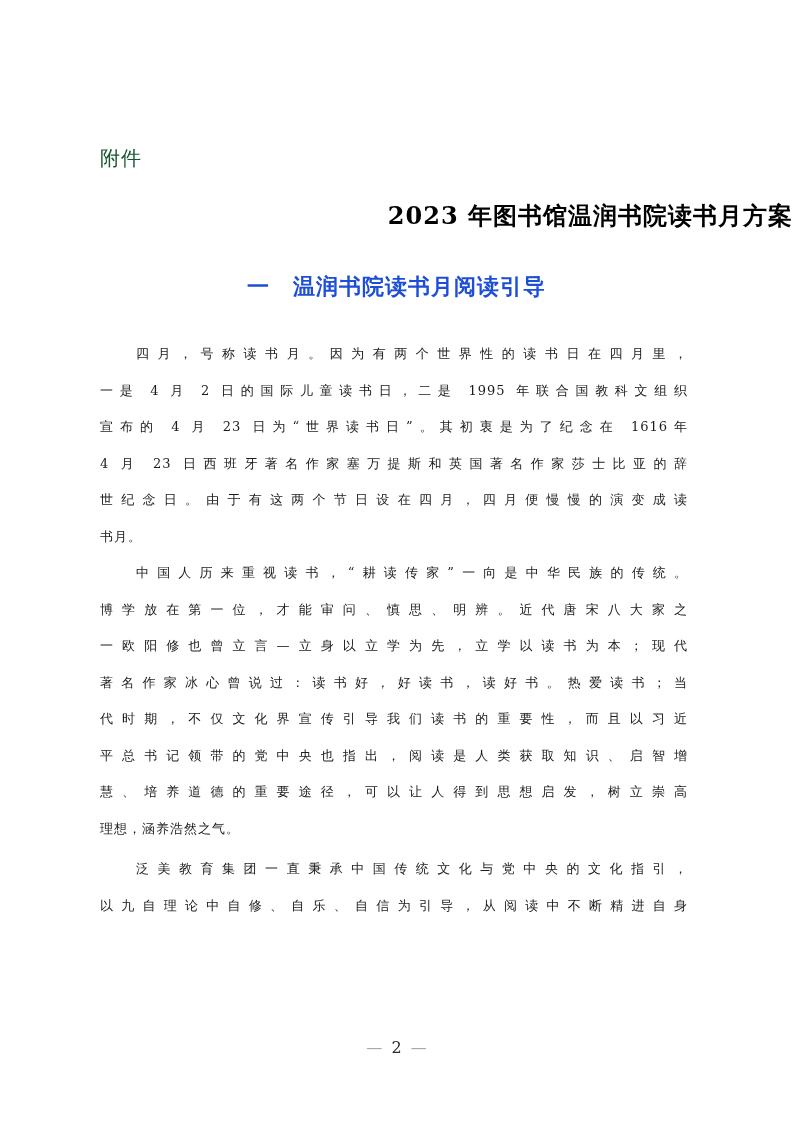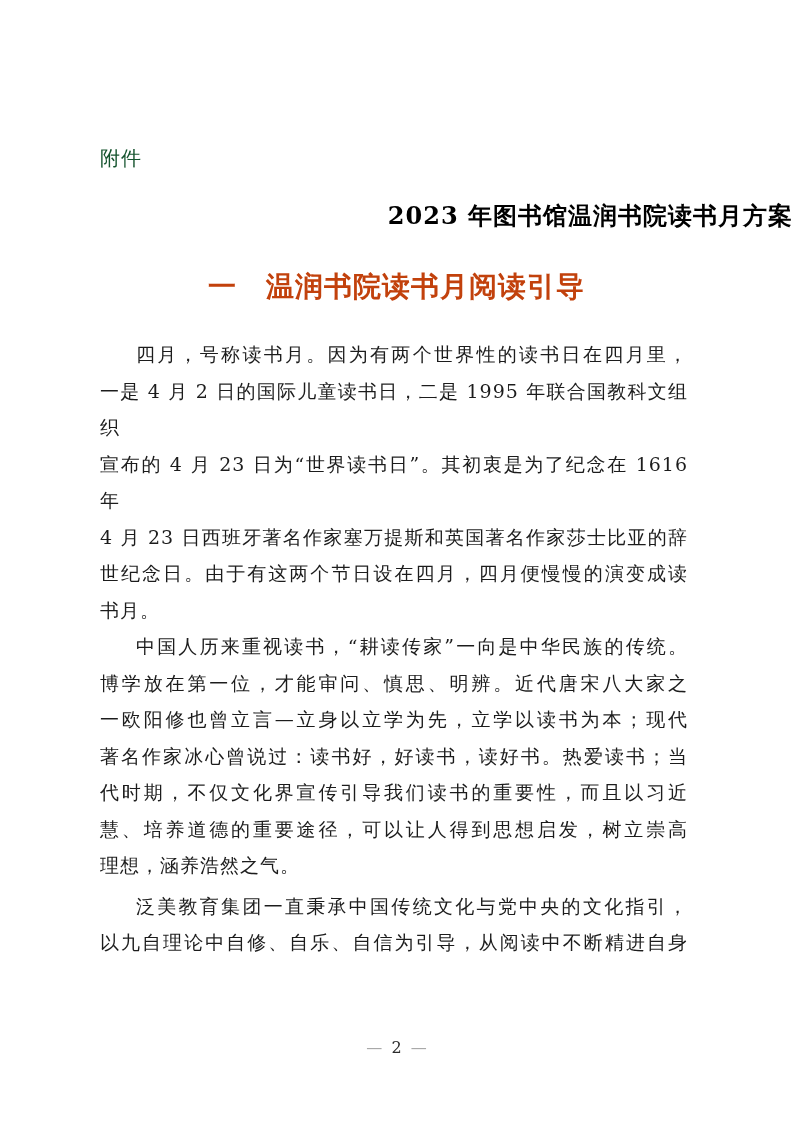--- a/index.html
+++ b/index.html
@@ -42,31 +42,31 @@
   }
   .section-heading {
     position: absolute;
     top: 273px;
     left: 0;
     width: 100%;
     margin: 0;
     text-align: center;
     font-family: "Liberation Sans", "DejaVu Sans", sans-serif;
     font-weight: bold;
-    font-size: 28px;
+    font-size: 22px;
     line-height: 28px;
-    color: #c2410c;
+    color: #1d4ed8;
     letter-spacing: 1px;
   }
   .body-text {
     position: absolute;
     top: 336px;
     left: 100px;
     width: 588px;
-    font-size: 19px;
+    font-size: 13px;
     line-height: 36.5px;
     letter-spacing: 1px;
   }
   .paragraph { margin: 0; }
   .paragraph-1 { }
   .paragraph-2 { margin-top: 4px; }
   .line {
     text-align: justify;
     text-align-last: justify;
     white-space: normal;
@@ -112,20 +112,21 @@
         <div class="line">4 月 23 日西班牙著名作家塞万提斯和英国著名作家莎士比亚的辞</div>
         <div class="line">世纪念日。由于有这两个节日设在四月，四月便慢慢的演变成读</div>
         <div class="line last-short">书月。</div>
       </div>
       <div class="paragraph paragraph-1">
         <div class="line first">中国人历来重视读书，“耕读传家”一向是中华民族的传统。</div>
         <div class="line">博学放在第一位，才能审问、慎思、明辨。近代唐宋八大家之</div>
         <div class="line">一欧阳修也曾立言—立身以立学为先，立学以读书为本；现代</div>
         <div class="line">著名作家冰心曾说过：读书好，好读书，读好书。热爱读书；当</div>
         <div class="line">代时期，不仅文化界宣传引导我们读书的重要性，而且以习近</div>
+        <div class="line">平总书记领带的党中央也指出，阅读是人类获取知识、启智增</div>
         <div class="line">慧、培养道德的重要途径，可以让人得到思想启发，树立崇高</div>
         <div class="line last-short">理想，涵养浩然之气。</div>
       </div>
       <div class="paragraph paragraph-2">
         <div class="line first">泛美教育集团一直秉承中国传统文化与党中央的文化指引，</div>
         <div class="line">以九自理论中自修、自乐、自信为引导，从阅读中不断精进自身</div>
       </div>
     </div>
 
   <div class="page-footer">

